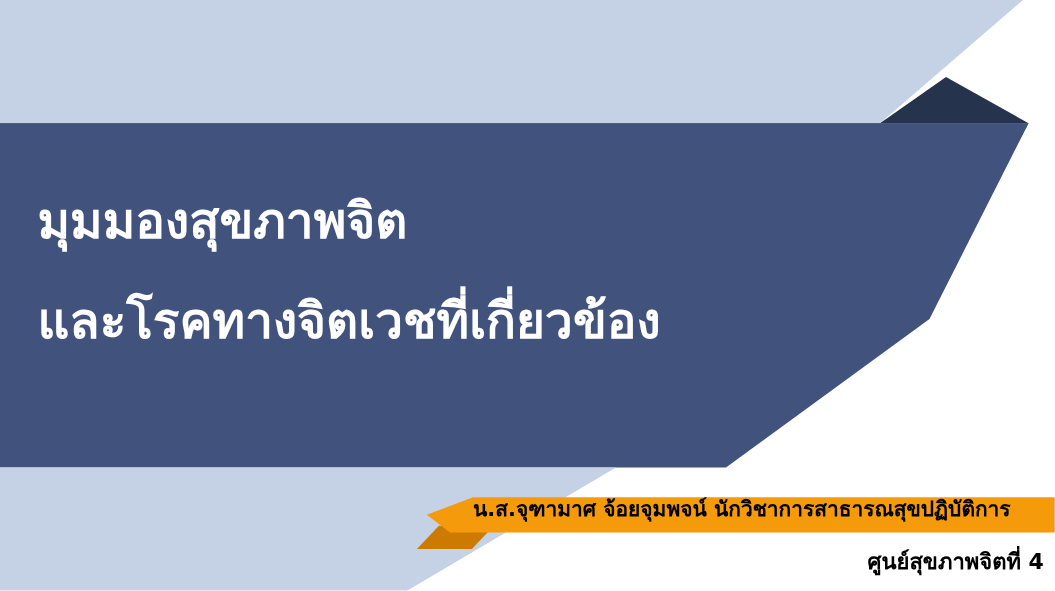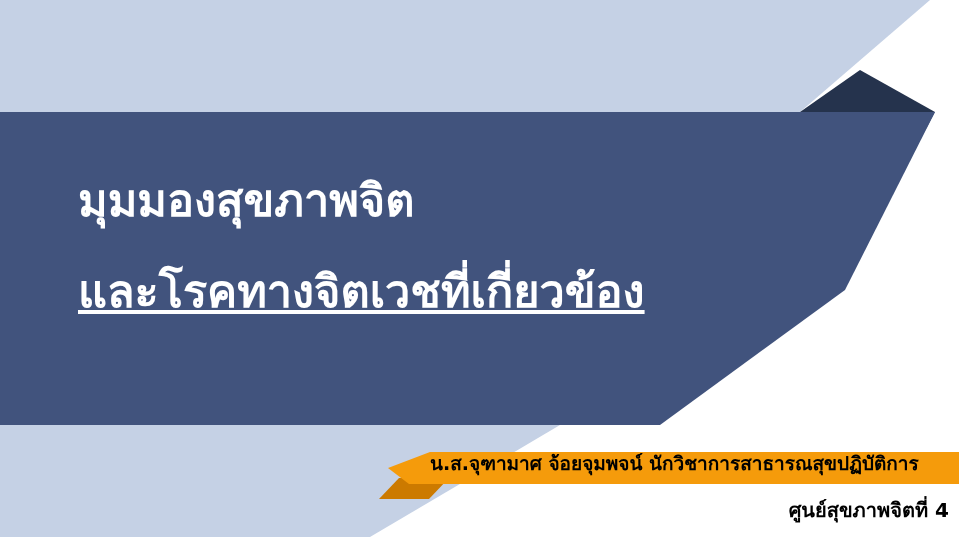--- a/index.html
+++ b/index.html
@@ -33,25 +33,23 @@
     z-index: 5;
   }
   .title-line {
     color: #ffffff;
     font-family: "DejaVu Sans", "Liberation Sans", sans-serif;
     font-weight: bold;
     font-size: 45px;
     line-height: 1.0;
     letter-spacing: 0px;
     white-space: nowrap;
-    margin-left: 44px;
   }
   .title-line.second {
     margin-top: 46px;
-    text-decoration: underline;
   }
   .ribbon-text {
     position: absolute;
     left: 430px;
     top: 450px;
     width: 540px;
     z-index: 7;
     color: #000000;
     font-family: "DejaVu Sans", "Liberation Sans", sans-serif;
     font-weight: bold;

